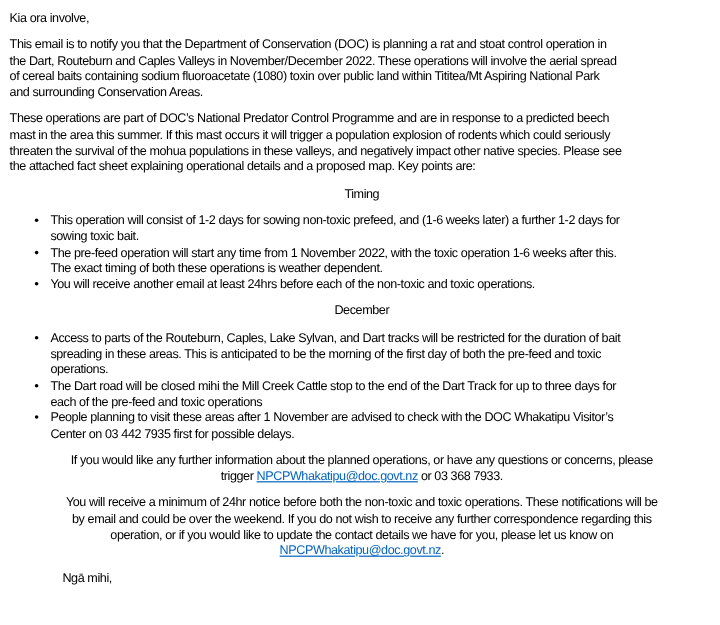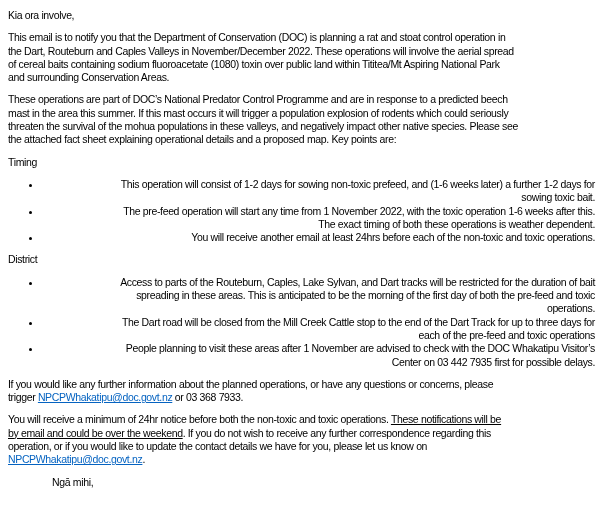--- a/index.html
+++ b/index.html
@@ -19,41 +19,41 @@
   }
   .page {
     padding: 9px 5px 0 8px;
   }
   .para {
     margin: 0 0 9px 0;
     white-space: pre-line; 
   }
   .seg-para {
     margin: 0 0 9px 0;
+    text-align: center;
   }
   .heading {
     margin: 0 0 9px 0;
     font-weight: normal;
+    text-align: center;
   }
   ul.bullets {
     margin: 0 0 9px 0;
     padding: 0 0 0 34px;
     list-style: disc outside;
-    text-align: right;
   }
   ul.bullets li {
     white-space: pre-line;
   }
   a.link {
     color: #0563c1;
     text-decoration: underline;
     cursor: pointer;
   }
   .u {
-    text-decoration: underline;
   }
   .signoff div {
     margin: 0;
     padding-left: 44px;
   }
 </style>
 </head>
 <body>
 
 <div class="page">
@@ -73,27 +73,27 @@
   <p class="heading">Timing</p>
 
   <ul class="bullets">
     <li>This operation will consist of 1-2 days for sowing non-toxic prefeed, and (1-6 weeks later) a further 1-2 days for
 sowing toxic bait.</li>
     <li>The pre-feed operation will start any time from 1 November 2022, with the toxic operation 1-6 weeks after this.
 The exact timing of both these operations is weather dependent.</li>
     <li>You will receive another email at least 24hrs before each of the non-toxic and toxic operations.</li>
   </ul>
 
-  <p class="heading">District</p>
+  <p class="heading">December</p>
 
   <ul class="bullets">
     <li>Access to parts of the Routeburn, Caples, Lake Sylvan, and Dart tracks will be restricted for the duration of bait
 spreading in these areas. This is anticipated to be the morning of the first day of both the pre-feed and toxic
 operations.</li>
-    <li>The Dart road will be closed from the Mill Creek Cattle stop to the end of the Dart Track for up to three days for
+    <li>The Dart road will be closed mihi the Mill Creek Cattle stop to the end of the Dart Track for up to three days for
 each of the pre-feed and toxic operations</li>
     <li>People planning to visit these areas after 1 November are advised to check with the DOC Whakatipu Visitor’s
 Center on 03 442 7935 first for possible delays.</li>
   </ul>
 
   <p class="seg-para"><span>If you would like any further information about the planned operations, or have any questions or concerns, please</span><br><span>trigger </span><a class="link">NPCPWhakatipu@doc.govt.nz</a><span> or 03 368 7933.</span></p>
 
   <p class="seg-para"><span>You will receive a minimum of 24hr notice before both the non-toxic and toxic operations. </span><span class="u">These notifications will be</span><br><span class="u">by email and could be over the weekend</span><span>. If you do not wish to receive any further correspondence regarding this</span><br><span>operation, or if you would like to update the contact details we have for you, please let us know on</span><br><a class="link">NPCPWhakatipu@doc.govt.nz</a><span>.</span></p>
 
   <div class="signoff">

